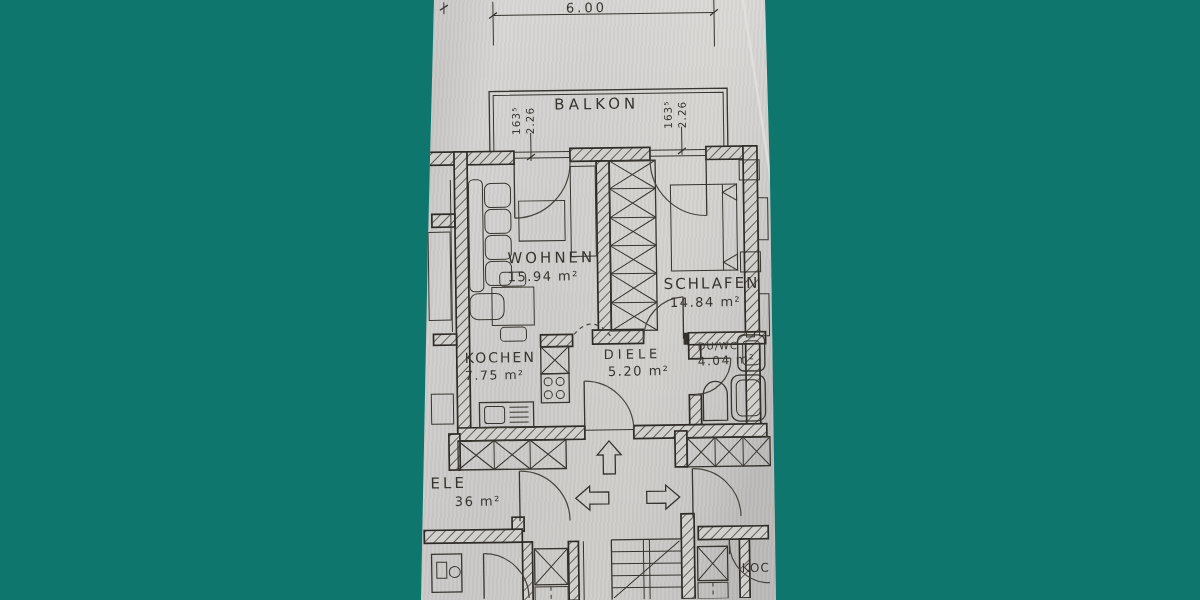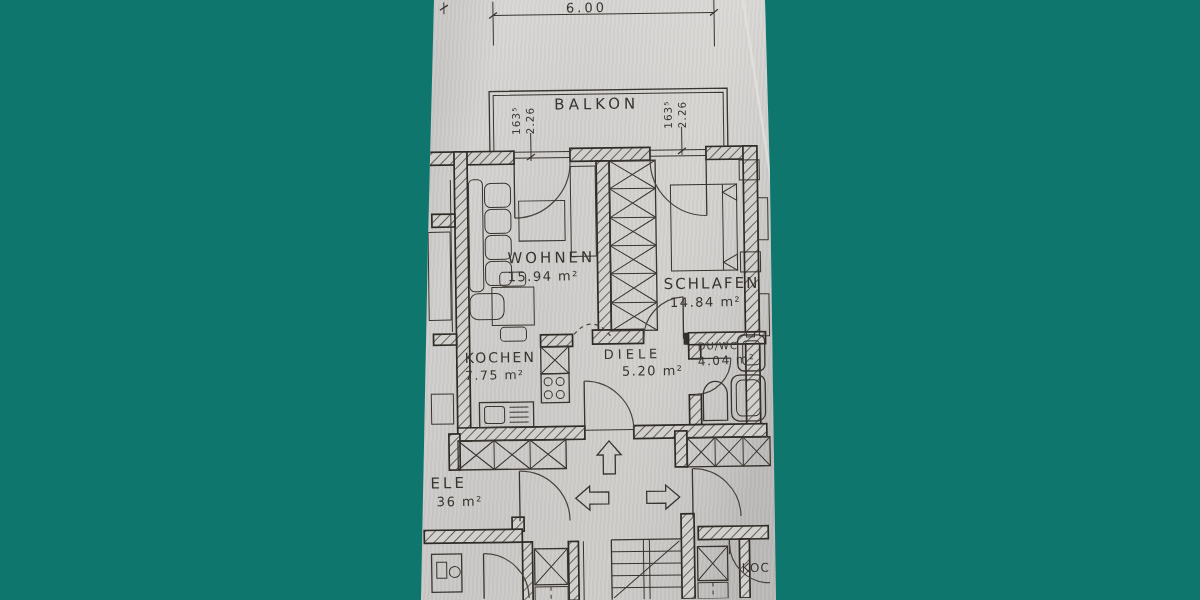--- a/index.html
+++ b/index.html
@@ -276,30 +276,30 @@
         <div class="ra" style="margin-left:6px">14.84 m²</div>
       </div>
 
       <div class="lbl" style="left:464px;top:348px">
         <div class="rn" style="font-size:14px;letter-spacing:2px">KOCHEN</div>
         <div class="ra" style="font-size:12.5px">7.75 m²</div>
       </div>
 
       <div class="lbl" style="left:603px;top:347px">
         <div class="rn" style="font-size:13px;letter-spacing:4px">DIELE</div>
-        <div class="ra" style="margin-left:18px">5.20 m²</div>
+        <div class="ra" style="margin-left:4px">5.20 m²</div>
       </div>
 
       <div class="lbl" style="left:697px;top:342px">
         <div class="rn" style="font-size:10px;letter-spacing:1px">DU/WC</div>
         <div class="ra" style="font-size:12px;transform:rotate(-2deg)">4.04 m²</div>
       </div>
 
       <div class="lbl" style="left:428px;top:472px">
         <div class="rn">ELE</div>
-        <div class="ra" style="margin-left:6px">36 m²</div>
+        <div class="ra" style="margin-left:24px">36 m²</div>
       </div>
 
       <div class="lbl" style="left:738px;top:563px;font-size:12px;letter-spacing:1px">KOC</div>
 
     </div>
   </div>
 </div>
 
 </body></html>

